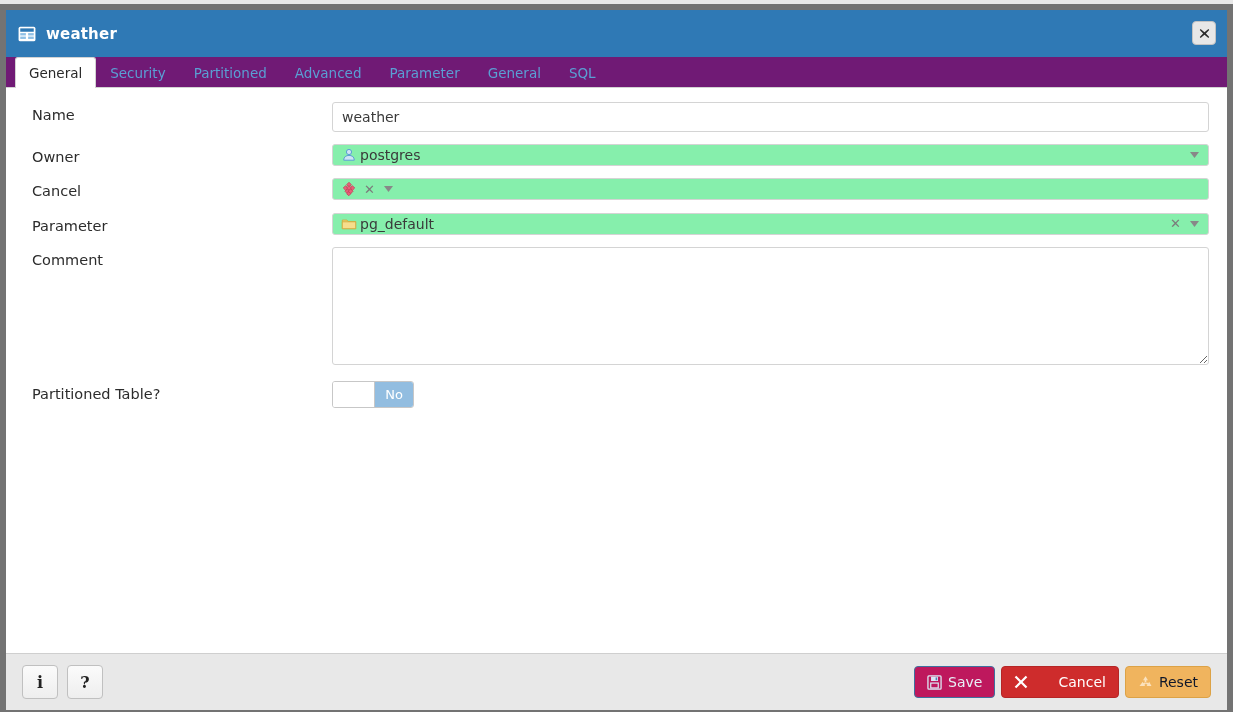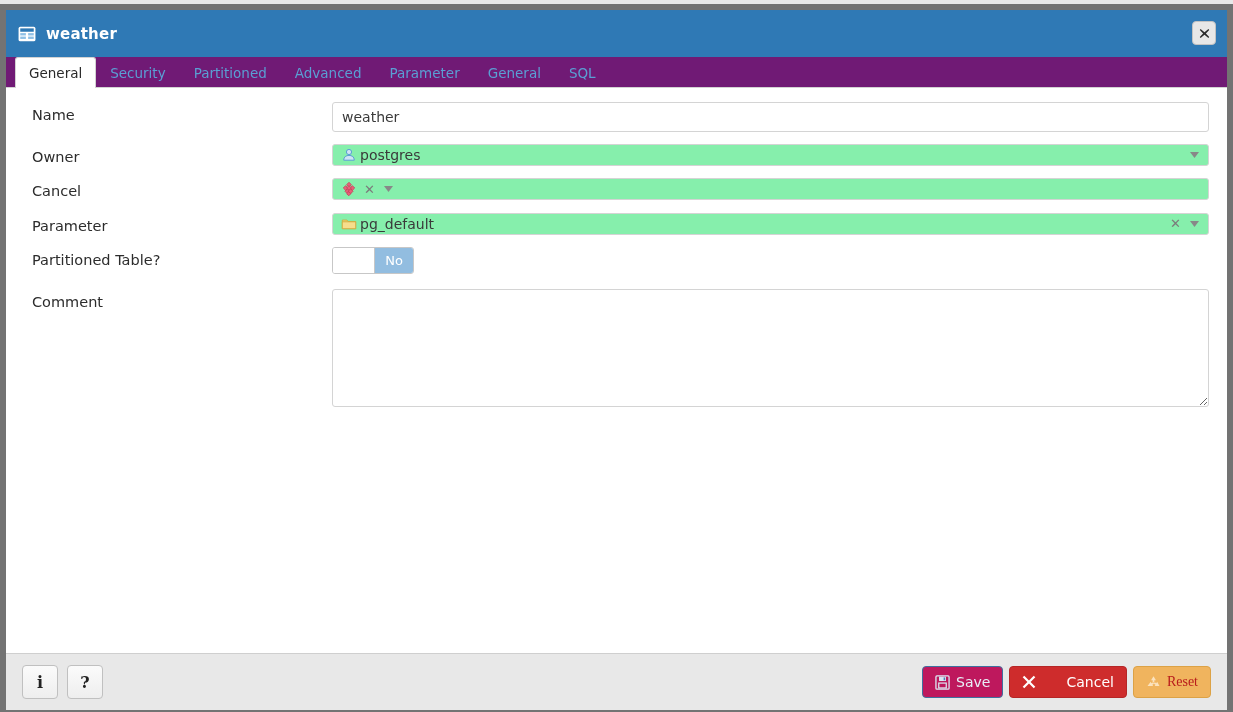--- a/index.html
+++ b/index.html
@@ -268,21 +268,21 @@
     gap: 6px;
     padding: 0 12px;
     font-size: 14px;
     cursor: pointer;
     box-sizing: border-box;
     color: #ffffff;
   }
   .abtn svg { display:block; flex:0 0 auto; }
   .abtn.save   { background: #be185d; border-color: #3f709f; color: #e8f0f7; }
   .abtn.cancel { background: #ce2c2c; border-color: #b52626; color: #ffffff; gap: 30px; }
-  .abtn.reset  { background: #f0b45e; border-color: #dca246; color: #b91c1c; cursor: default; font-family: Liberation Serif, serif; }
+  .abtn.reset  { background: #f0b45e; border-color: #dca246; color: #0f172a; cursor: default; }
 </style>
 </head>
 <body>
 
 <div class="dialog">
 
   <div class="titlebar">
     <svg class="title-icon" viewBox="0 0 16 16">
       <rect x="0.5" y="1.5" width="15" height="13" rx="1.5" fill="#ffffff"></rect>
       <rect x="2" y="3" width="12" height="3" fill="#2f79b5"></rect>
@@ -388,33 +388,33 @@
           <span class="sel-caret">
             <svg width="9" height="6" viewBox="0 0 9 6">
                 <path d="M0 0 L9 0 L4.5 6 Z" fill="#888888"></path>
               </svg>
           </span>
         </div>
       </div>
     </div>
 
     <div class="frow">
+      <div class="flabel">Comment</div>
+      <div class="fctl">
+        <textarea class="ta" style=""></textarea>
+      </div>
+    </div>
+
+    <div class="frow">
       <div class="flabel">Partitioned Table?</div>
       <div class="fctl">
         <div class="toggle">
           <div class="toggle-knob"></div>
           <div class="toggle-lbl">No</div>
         </div>
-      </div>
-    </div>
-
-    <div class="frow">
-      <div class="flabel">Comment</div>
-      <div class="fctl">
-        <textarea class="ta" style=""></textarea>
       </div>
     </div>
 
   </div>
 
   <div class="footer">
     <div class="foot-left">
       <div class="sqbtn">i</div>
       <div class="sqbtn">?</div>
     </div>

